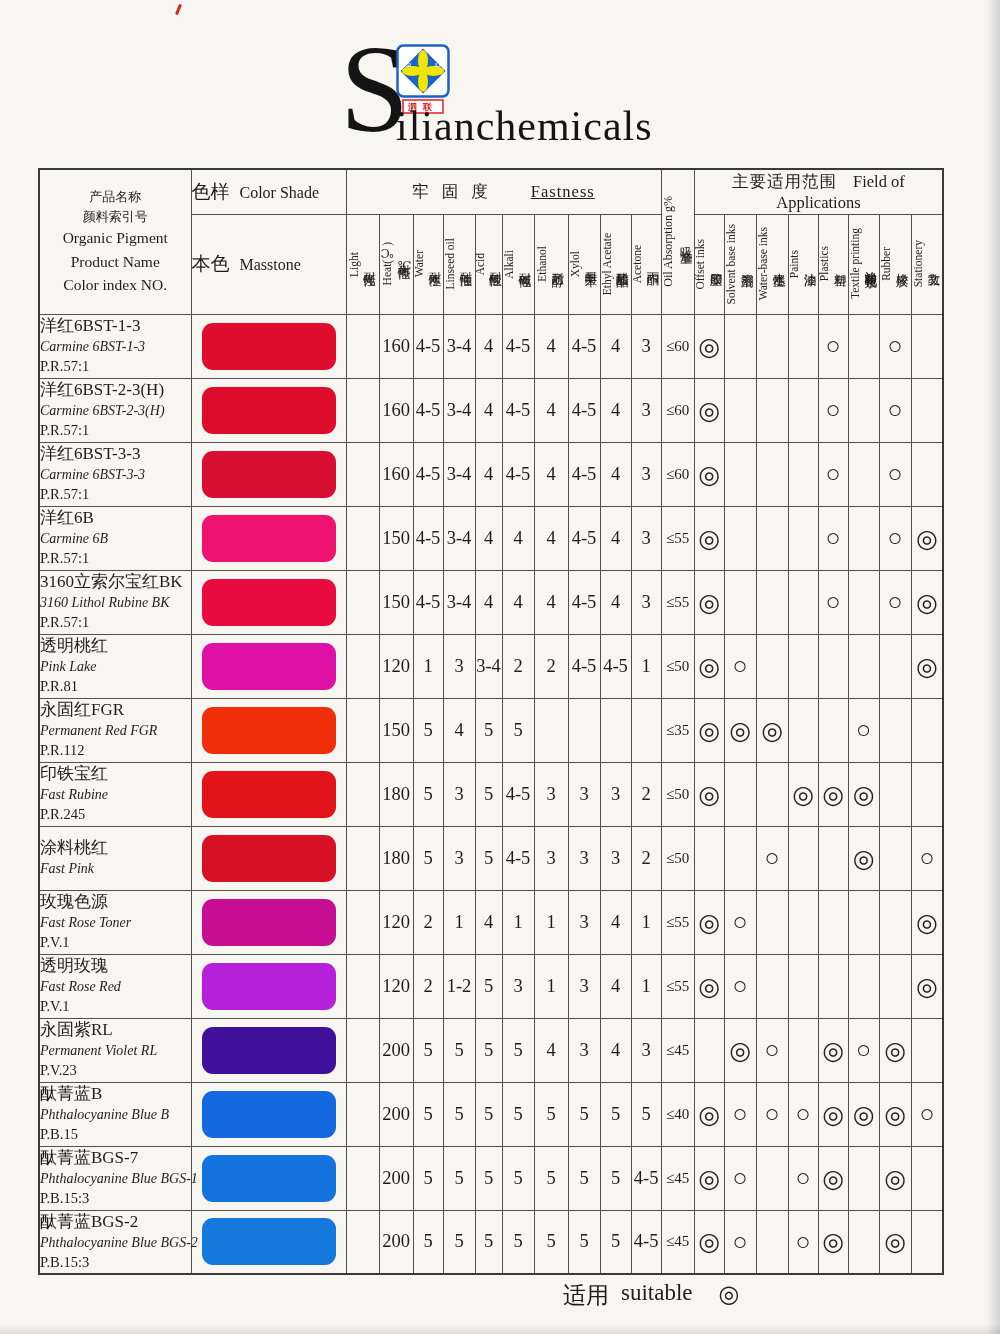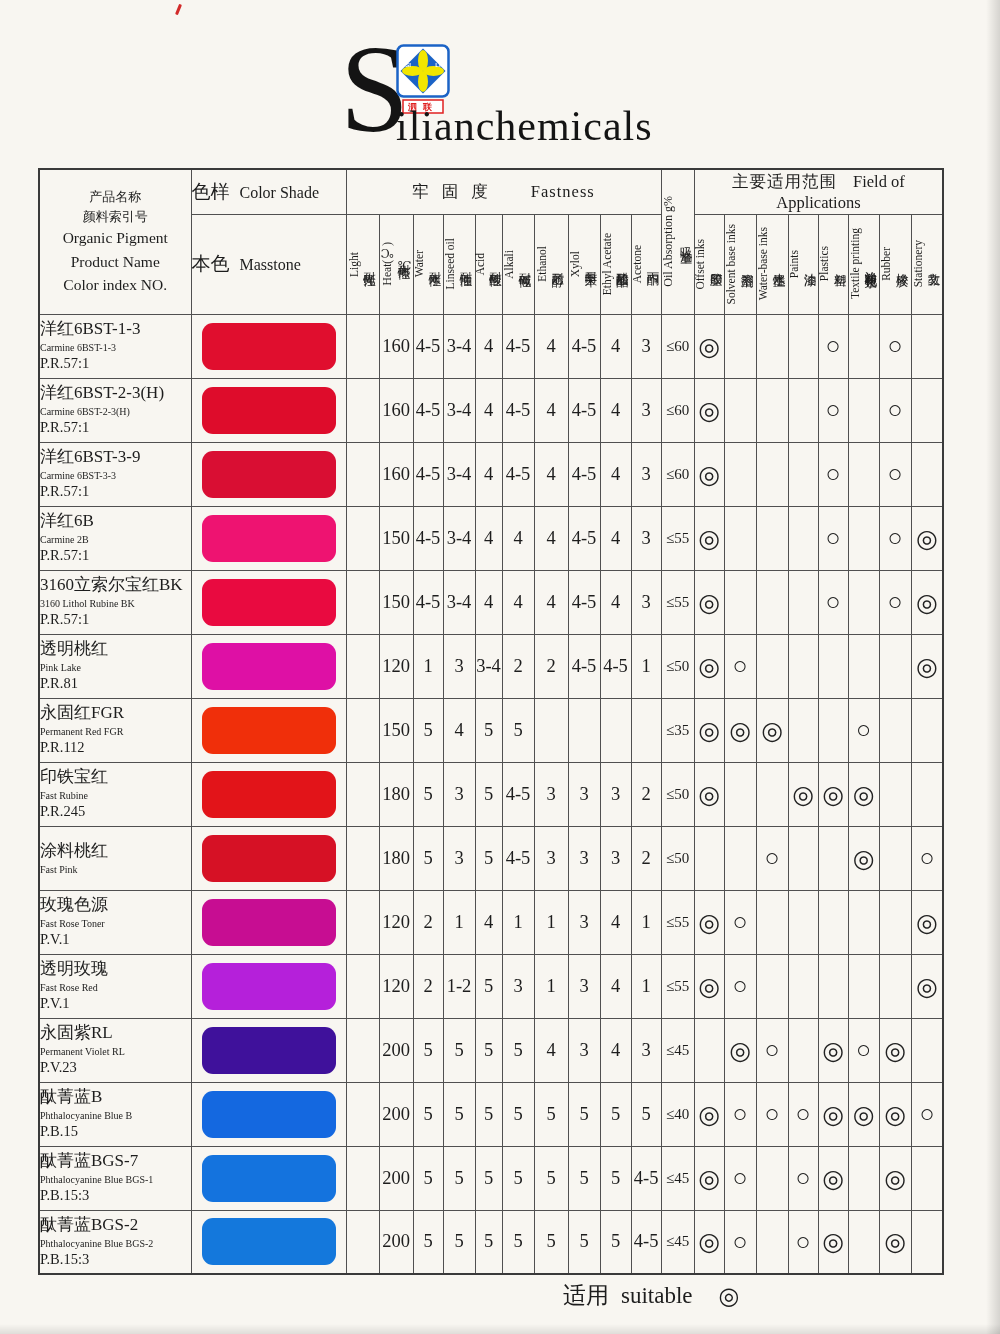--- a/index.html
+++ b/index.html
@@ -38,48 +38,48 @@
   .th-product{vertical-align:middle;text-align:center;line-height:1.5;}
   .th-product .hzh{font-size:13px;}
   .th-product .hen{font-size:15.5px;}
 
   .th-shade,.th-masstone{text-align:left;vertical-align:middle;}
   .th-shade .hzh,.th-masstone .hzh{font-size:19px;margin-right:10px;}
   .th-shade .hen,.th-masstone .hen{font-size:16px;}
 
   .th-fgroup,.th-agroup{text-align:center;vertical-align:middle;font-size:16.5px;}
   .th-fgroup .gzh{letter-spacing:13px;margin-right:30px;}
-  .th-fgroup .gen{letter-spacing:1px;}
+  .th-fgroup .gen{letter-spacing:1px;text-decoration:underline;}
   .th-agroup .gzh{letter-spacing:1px;margin-right:16px;}
 
   .vh{vertical-align:middle;}
   .vwrap{display:flex;align-items:center;justify-content:center;gap:1px;height:100%;}
   .ven{writing-mode:vertical-rl;transform:rotate(180deg);font-size:11.5px;
     white-space:nowrap;max-height:98px;}
   .vzh{writing-mode:vertical-rl;text-orientation:upright;font-size:12.5px;
     white-space:nowrap;letter-spacing:1px;max-height:98px;}
   .th-oil .ven{max-height:142px;font-size:12px;}
   .th-oil .vzh{max-height:142px;letter-spacing:3px;}
 
   .cell-product{vertical-align:middle;padding:2px 2px 2px 8px;}
   .p-zh{font-size:17px;line-height:1.35;}
-  .p-en{font-size:10px;line-height:1.35;white-space:nowrap;}
+  .p-en{font-size:14px;line-height:1.35;white-space:nowrap;font-style:italic;}
   .p-ci{font-size:14.5px;line-height:1.35;}
 
   .cell-swatch{vertical-align:middle;}
   .swatch{width:134px;height:47px;border-radius:11px;margin-left:10px;}
 
   .cell-val{text-align:center;vertical-align:middle;font-size:18.5px;}
   .cell-oil{font-size:15px;}
   .cell-app{text-align:center;vertical-align:middle;font-size:25px;color:#222;}
 
   
   .legend{position:absolute;left:563px;top:1280px;width:380px;display:flex;
     justify-content:space-between;align-items:center;}
-  .legend-item{display:flex;align-items:center;font-size:23px;}
+  .legend-item{display:flex;align-items:flex-start;font-size:23px;}
   .legend-item .lzh{margin-right:12px;}
   .legend-item .sym{margin-left:26px;font-size:24px;}
 </style>
 </head>
 <body>
 
 <div class="page">
   <div class="scan-mark"></div>
 
   <div class="logo">
@@ -316,21 +316,21 @@
           <td class="cell-app"></td>
           <td class="cell-app"></td>
           <td class="cell-app"></td>
           <td class="cell-app">○</td>
           <td class="cell-app"></td>
           <td class="cell-app">○</td>
           <td class="cell-app"></td>
         </tr>
         <tr>
           <td class="cell-product">
-            <div class="p-zh">洋红6BST-3-9</div>
+            <div class="p-zh">洋红6BST-3-3</div>
             <div class="p-en">Carmine 6BST-3-3</div>
             <div class="p-ci">P.R.57:1</div>
           </td>
           <td class="cell-swatch">
             <div class="swatch" style="background: rgb(217, 14, 51);"></div>
           </td>
           <td class="cell-val"></td>
           <td class="cell-val">160</td>
           <td class="cell-val">4-5</td>
           <td class="cell-val">3-4</td>
@@ -346,21 +346,21 @@
           <td class="cell-app"></td>
           <td class="cell-app"></td>
           <td class="cell-app">○</td>
           <td class="cell-app"></td>
           <td class="cell-app">○</td>
           <td class="cell-app"></td>
         </tr>
         <tr>
           <td class="cell-product">
             <div class="p-zh">洋红6B</div>
-            <div class="p-en">Carmine 2B</div>
+            <div class="p-en">Carmine 6B</div>
             <div class="p-ci">P.R.57:1</div>
           </td>
           <td class="cell-swatch">
             <div class="swatch" style="background: rgb(238, 19, 113);"></div>
           </td>
           <td class="cell-val"></td>
           <td class="cell-val">150</td>
           <td class="cell-val">4-5</td>
           <td class="cell-val">3-4</td>
           <td class="cell-val">4</td>

